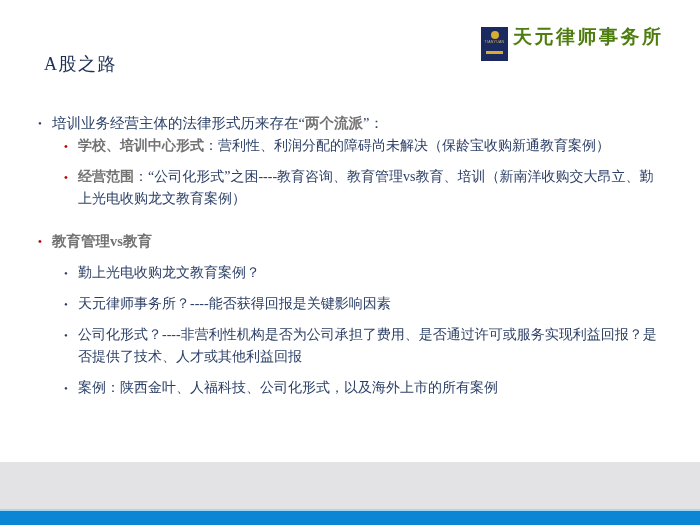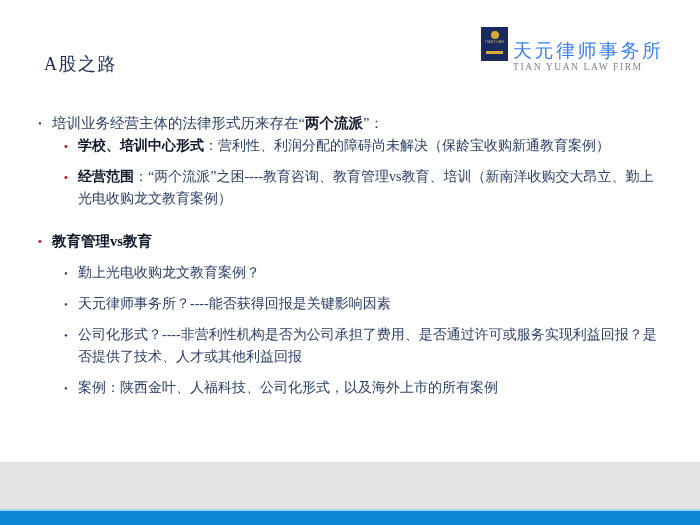--- a/index.html
+++ b/index.html
@@ -60,28 +60,27 @@
     right: 5px;
     height: 3px;
     background: #d8ab32;
   }
   #logo-text {
     display: flex;
     flex-direction: column;
     justify-content: flex-start;
   }
   #logo-cn {
-    color: #3b82f6;
+    color: #4d7c0f;
     font-size: 19px;
     line-height: 20px;
     letter-spacing: 2.5px;
-    font-weight: normal;
+    font-weight: bold;
     font-family: "Liberation Serif", "DejaVu Serif", serif;
     white-space: nowrap;
-    margin-top: 14px;
   }
   #logo-en {
     color: #7a8292;
     font-size: 9.5px;
     line-height: 12px;
     letter-spacing: 1.6px;
     font-family: "Liberation Serif", "DejaVu Serif", serif;
     white-space: nowrap;
   }
 
@@ -122,21 +121,21 @@
     flex: 0 0 auto;
     width: 14px;
     text-align: left;
     color: #2b3f66;
     font-size: 11px;
     line-height: inherit;
   }
   .bullet.red { color: #c00000; }
   .txt { flex: 1 1 auto; }
   .red {
-    color: #0f172a;
+    color: #737373;
     font-weight: bold;
   }
   .gap-sm { height: 9px; }
   .gap-md { height: 20px; }
 
   
   #gray-band {
     position: absolute;
     left: 0;
     top: 462px;
@@ -167,21 +166,20 @@
 <div id="slide">
 
   <div id="logo">
     <div id="logo-mark">
       <div class="crest"></div>
       <div class="pinyin">TIANYUAN</div>
       <div class="bar"></div>
     </div>
     <div id="logo-text">
       <div id="logo-cn">天元律师事务所</div>
-      <div id="logo-en">TIAN YUAN LAW FIRM</div>
     </div>
   </div>
 
   <div id="title">A股之路</div>
 
   <div id="body">
 
     <div class="lvl1">
       <span class="bullet">•</span>
       <span class="txt"><span>培训业务经营主体的法律形式历来存在“</span><span class="red">两个流派</span><span>”：</span></span>
@@ -189,21 +187,21 @@
 
     <div class="lvl2">
       <span class="bullet red">•</span>
       <span class="txt"><span class="red">学校、培训中心形式</span><span>：营利性、利润分配的障碍尚未解决（保龄宝收购新通教育案例）</span></span>
     </div>
 
     <div class="gap-sm"></div>
 
     <div class="lvl2">
       <span class="bullet red">•</span>
-      <span class="txt"><span class="red">经营范围</span><span>：“两个流派”之困----教育咨询、教育管理vs教育、培训（新南洋收购交大昂立、勤上光电收购龙文教育案例）</span></span>
+      <span class="txt"><span class="red">经营范围</span><span>：“公司化形式”之困----教育咨询、教育管理vs教育、培训（新南洋收购交大昂立、勤上光电收购龙文教育案例）</span></span>
     </div>
 
     <div class="gap-md"></div>
 
     <div class="lvl1">
       <span class="bullet red">•</span>
       <span class="txt red">教育管理vs教育</span>
     </div>
 
     <div class="gap-sm"></div>

